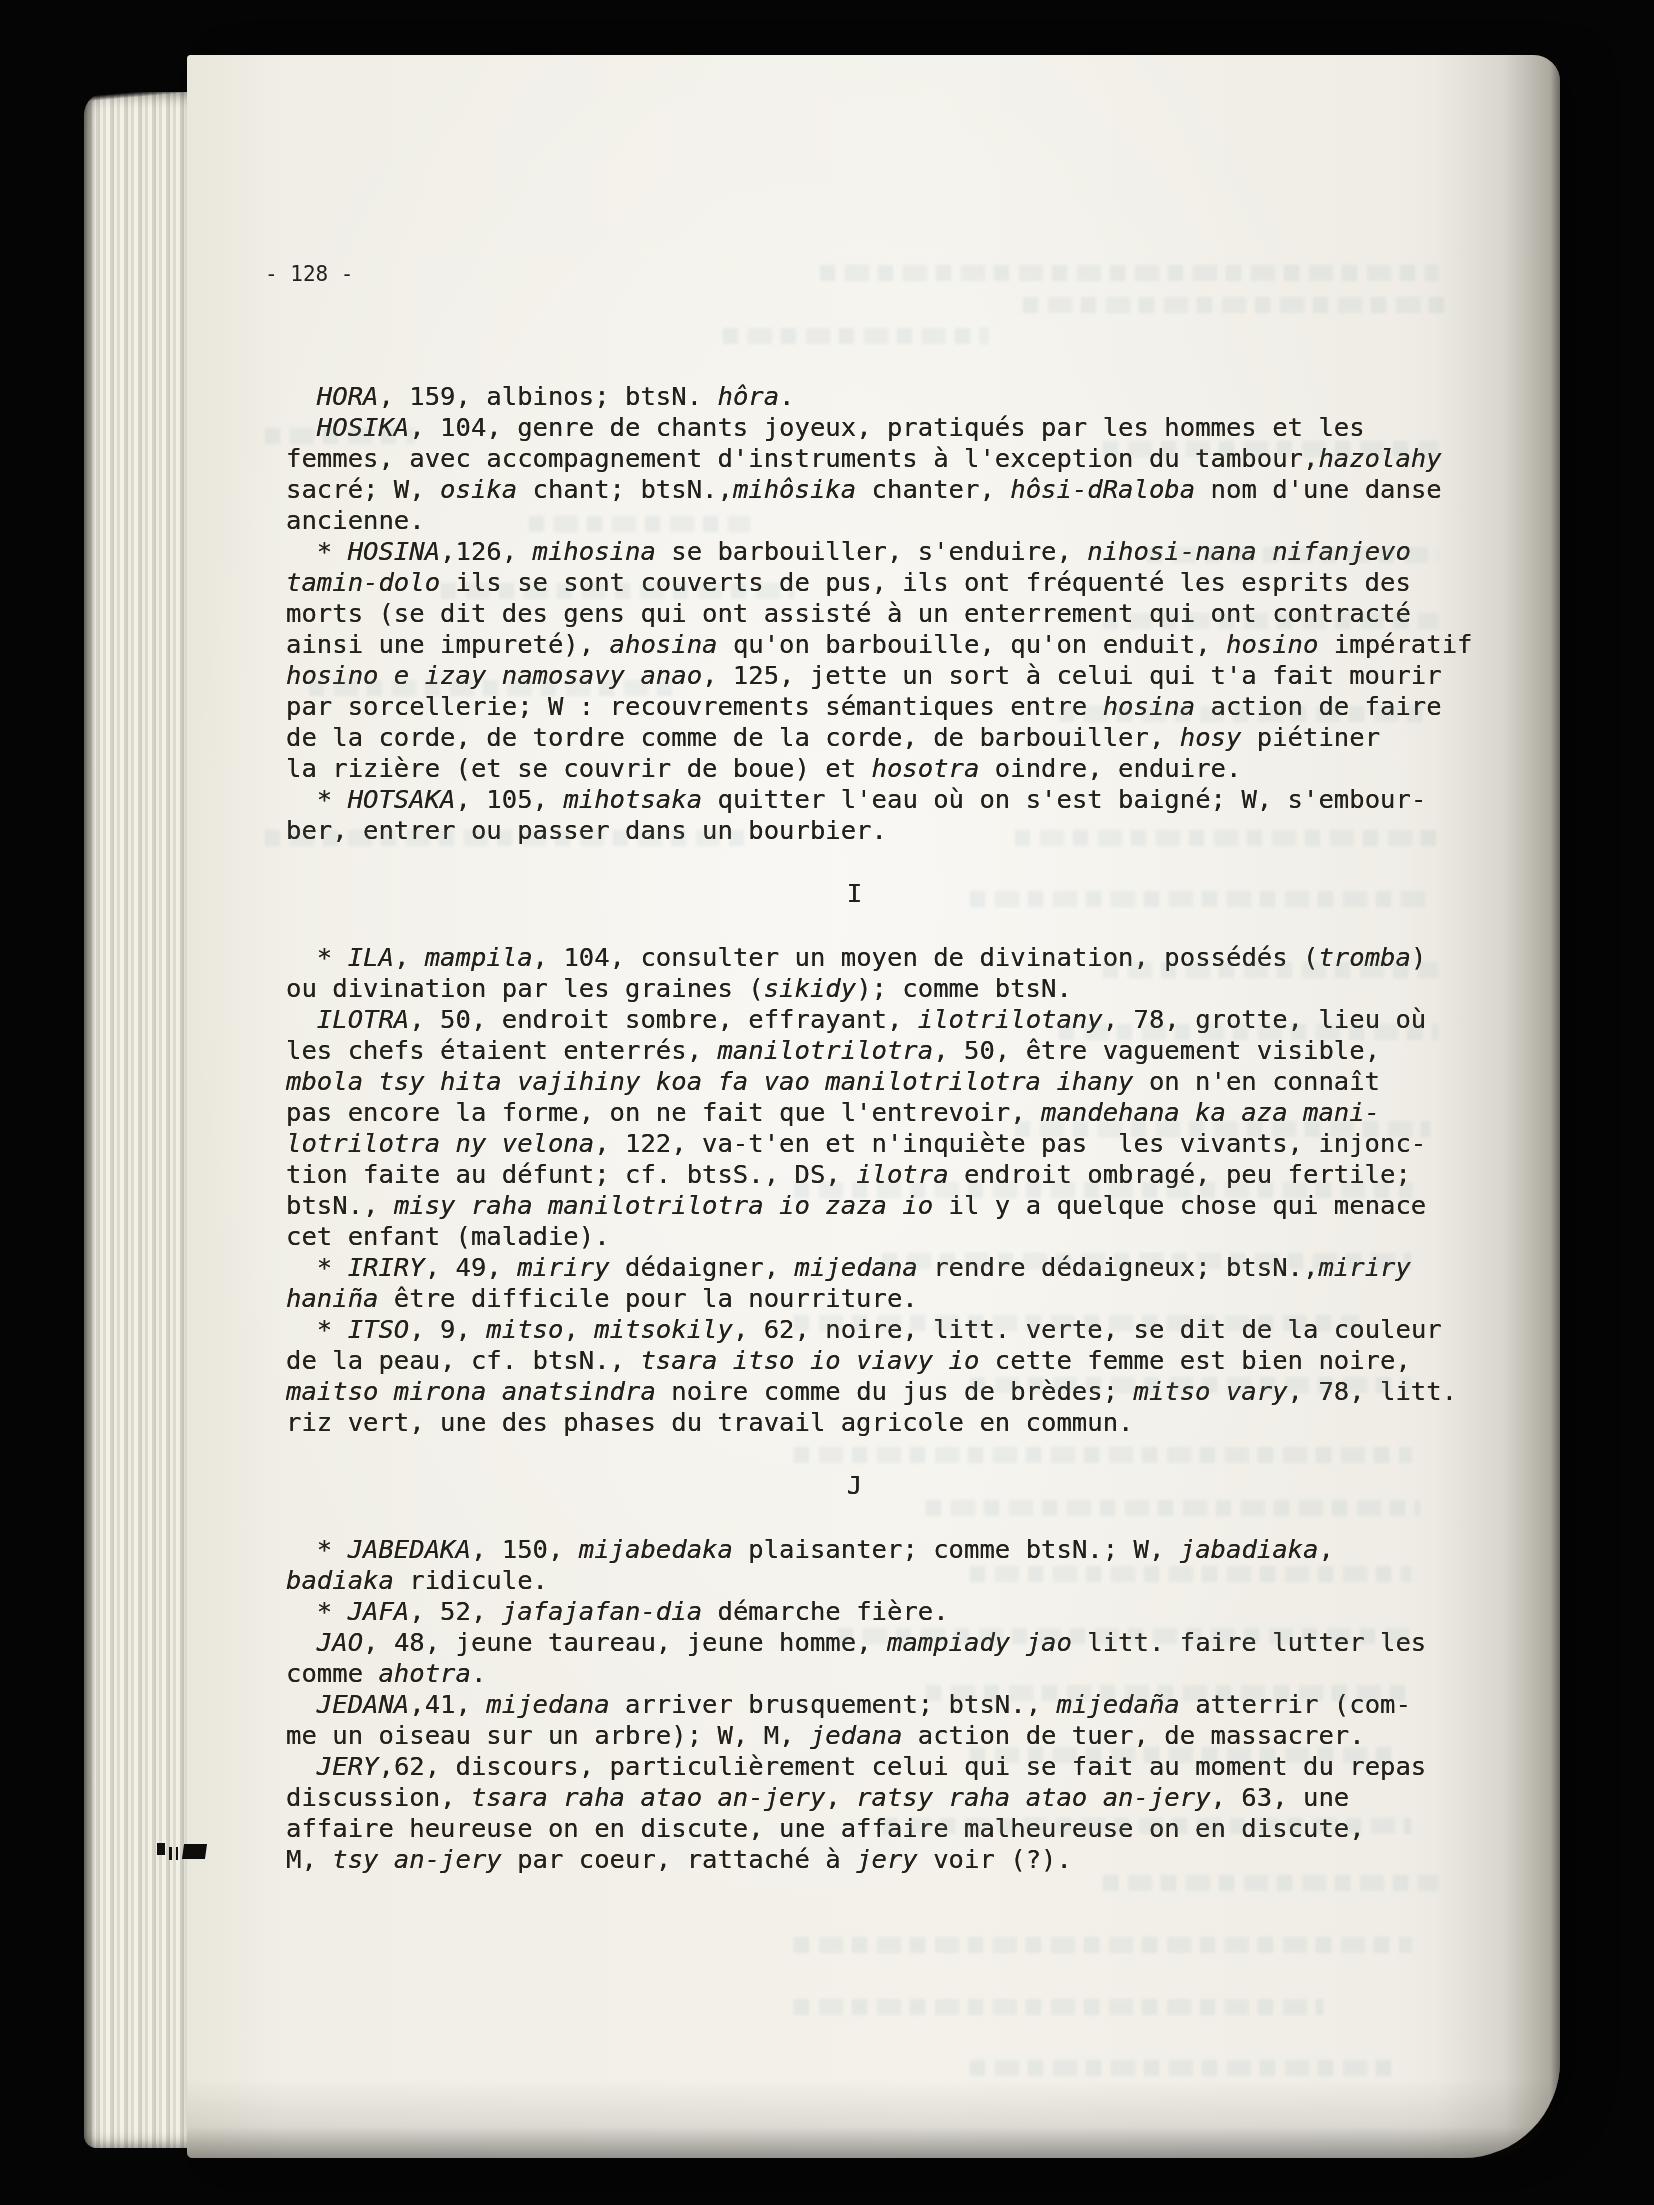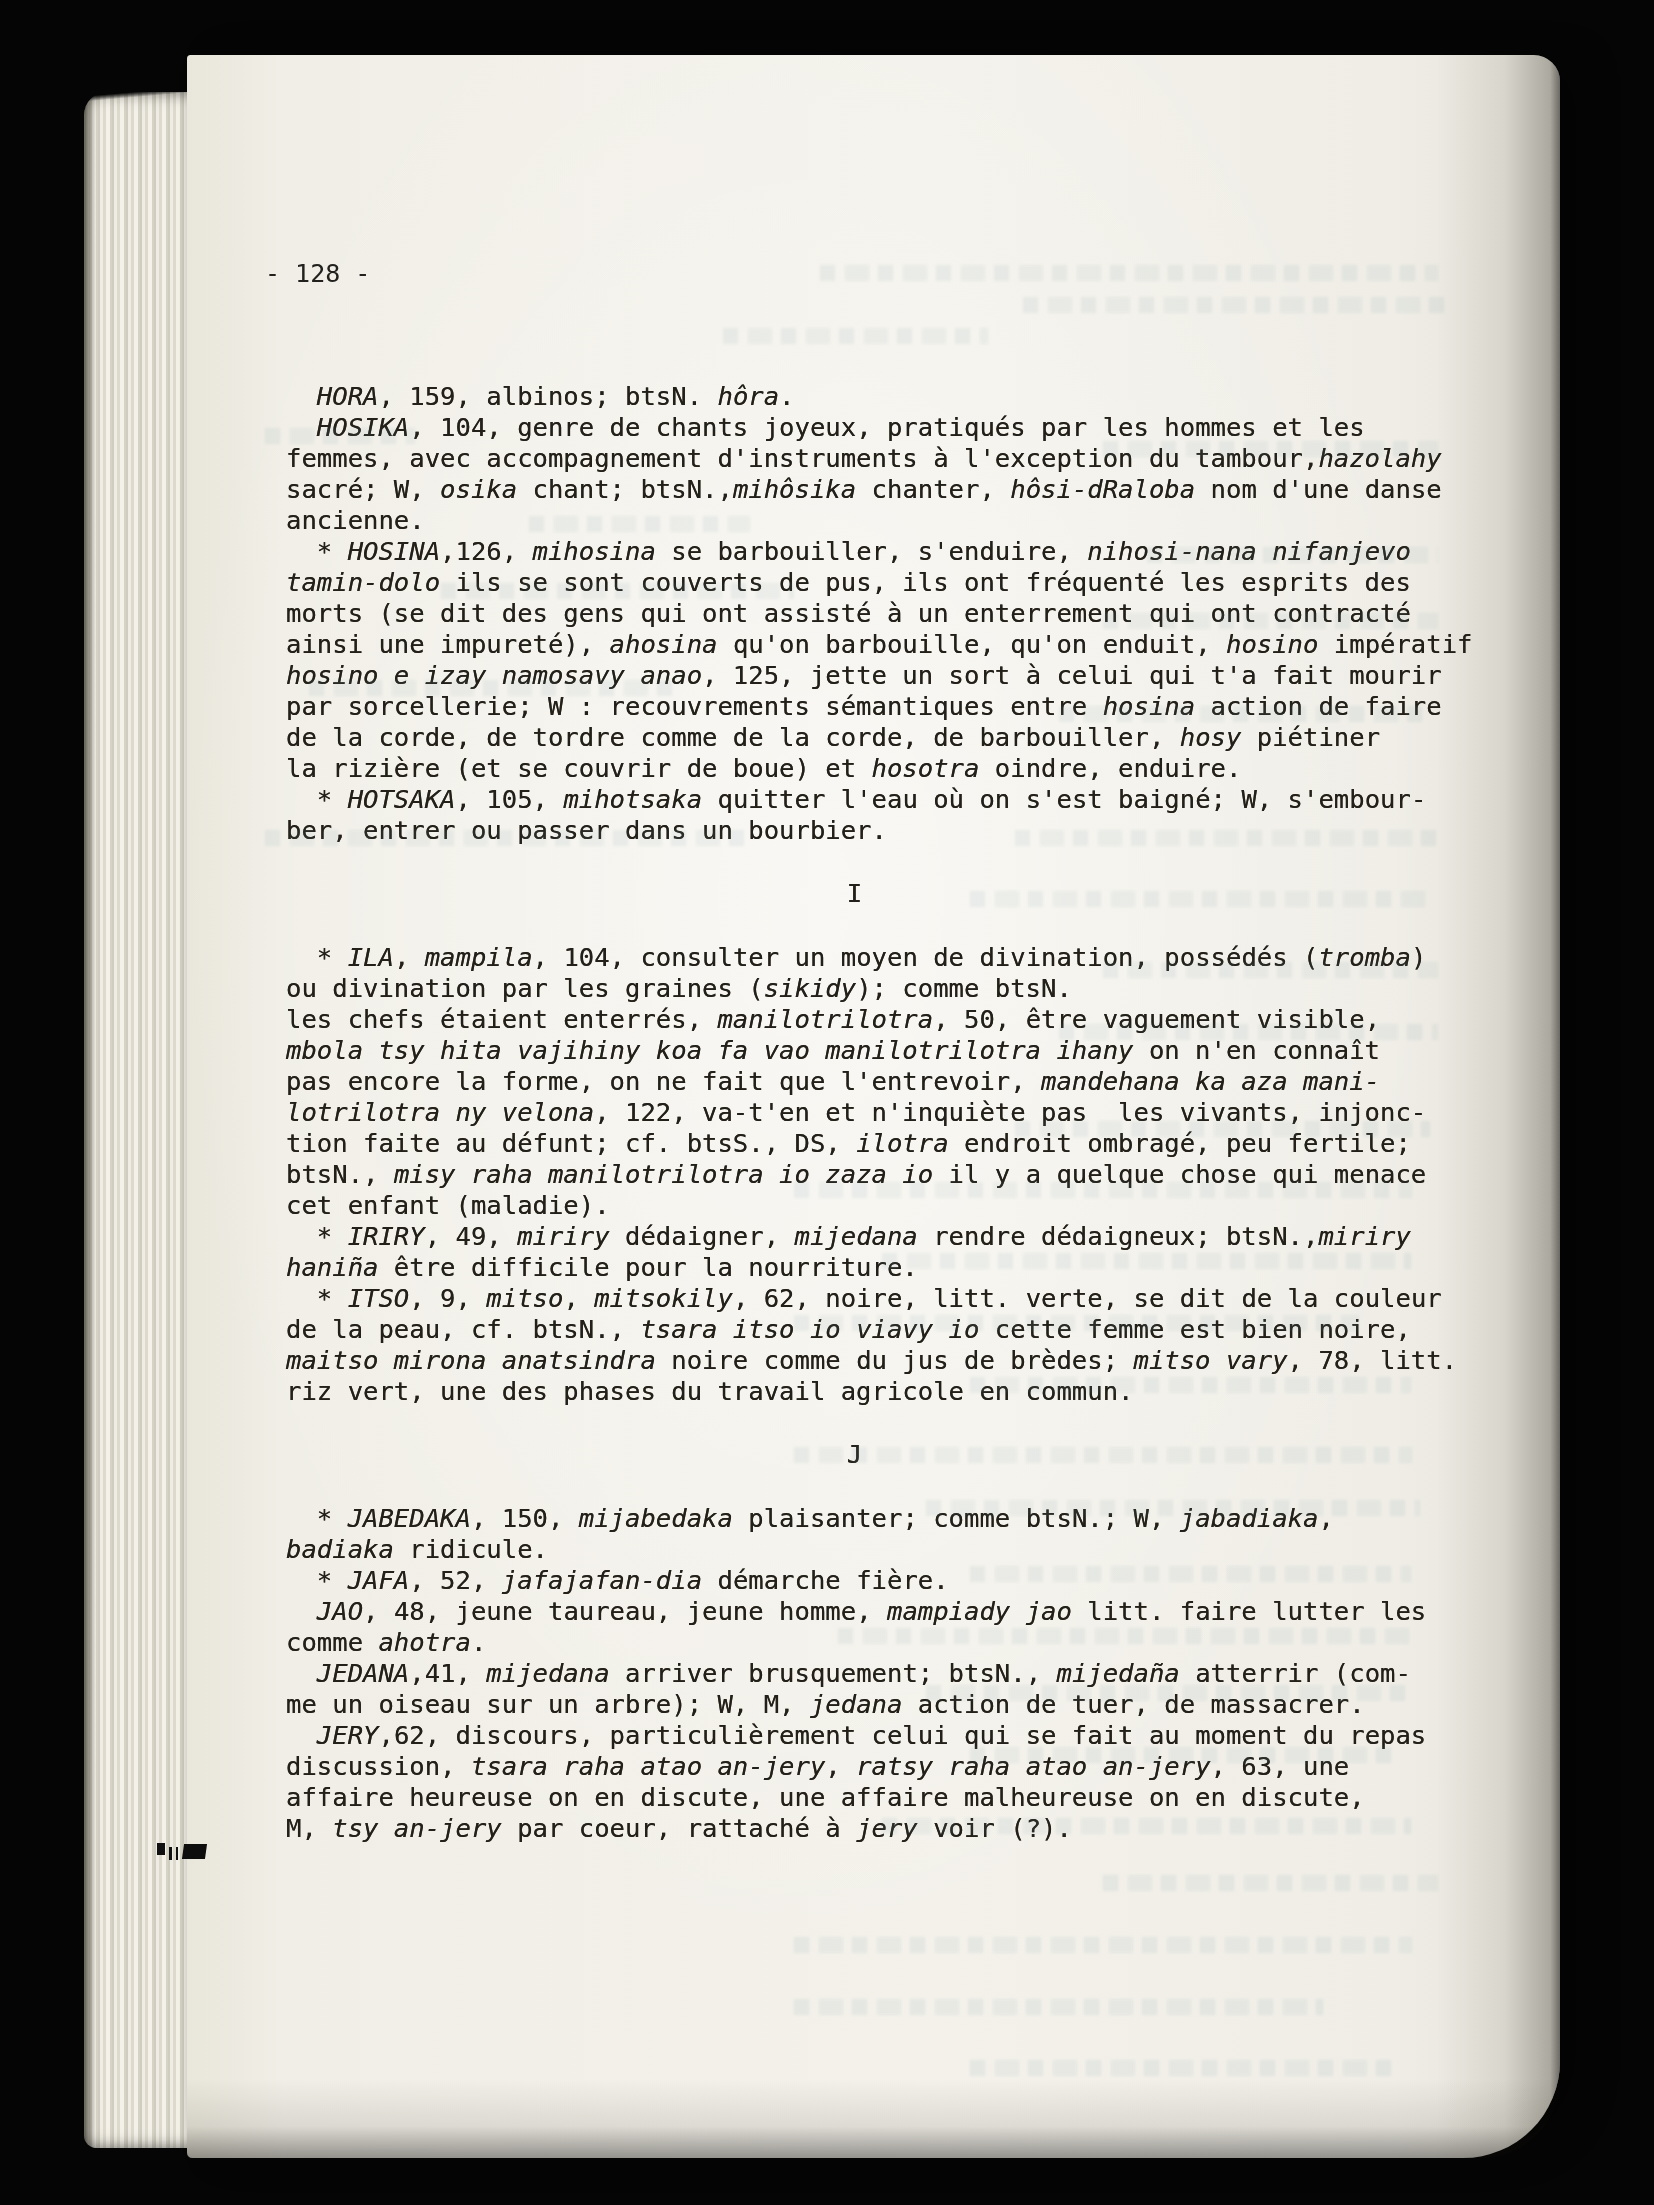--- a/index.html
+++ b/index.html
@@ -24,21 +24,21 @@
       #f0eee6;
     border-radius:3.5px 26.5px 97px 5.3px;
     box-shadow:26.5px 0 44px -17.6px rgba(0,0,0,.55);}
   
   .edge-shade-right{position:absolute;right:0;top:0;width:124px;height:100%;
     border-radius:0 26.5px 97px 0;pointer-events:none;
     background:linear-gradient(90deg, rgba(40,35,25,0) 0%, rgba(40,35,25,.08) 55%, rgba(25,22,15,.28) 92%, rgba(10,9,6,.55) 100%);}
   .edge-shade-bottom{position:absolute;left:0;bottom:0;width:100%;height:79px;
     border-radius:0 0 97px 5.3px;pointer-events:none;
     background:linear-gradient(180deg, rgba(40,35,25,0) 0%, rgba(30,26,18,.10) 60%, rgba(12,10,7,.4) 100%);}
-  .page-number{position:absolute;left:78px;top:203px;font-size:25px;line-height:32px;
+  .page-number{position:absolute;left:78px;top:203px;font-size:21px;line-height:32px;
     color:#23211e;white-space:pre;}
   .text-block{position:absolute;left:79px;top:326px;width:1177px;color:#232019;}
   .text-block .line{font-size:25.6px;line-height:31px;white-space:pre;
     text-shadow:0 0 0.5px rgba(35,32,25,.8);margin-left:20px;}
   .text-block .it{font-style:italic;}
   .text-block .heading{font-size:25.6px;line-height:31px;text-align:center;
     margin-top:32px;margin-bottom:33px;text-shadow:0 0 0.5px rgba(35,32,25,.8);}
   
   .ghost{position:absolute;height:16px;filter:blur(1.4px);opacity:.75;pointer-events:none;
     background:repeating-linear-gradient(90deg,
@@ -70,20 +70,21 @@
         <div class="line"><span>ainsi une impureté), </span><span class="it">ahosina</span><span> qu'on barbouille, qu'on enduit, </span><span class="it">hosino</span><span> impératif</span></div>
         <div class="line"><span class="it">hosino e izay namosavy anao</span><span>, 125, jette un sort à celui qui t'a fait mourir</span></div>
         <div class="line"><span>par sorcellerie; W : recouvrements sémantiques entre </span><span class="it">hosina</span><span> action de faire</span></div>
         <div class="line"><span>de la corde, de tordre comme de la corde, de barbouiller, </span><span class="it">hosy</span><span> piétiner</span></div>
         <div class="line"><span>la rizière (et se couvrir de boue) et </span><span class="it">hosotra</span><span> oindre, enduire.</span></div>
         <div class="line"><span>  * </span><span class="it">HOTSAKA</span><span>, 105, </span><span class="it">mihotsaka</span><span> quitter l'eau où on s'est baigné; W, s'embour-</span></div>
         <div class="line"><span>ber, entrer ou passer dans un bourbier.</span></div>
         <div class="heading">I</div>
         <div class="line"><span>  * </span><span class="it">ILA</span><span>, </span><span class="it">mampila</span><span>, 104, consulter un moyen de divination, possédés (</span><span class="it">tromba</span><span>)</span></div>
         <div class="line"><span>ou divination par les graines (</span><span class="it">sikidy</span><span>); comme btsN.</span></div>
+        <div class="line"><span>  </span><span class="it">ILOTRA</span><span>, 50, endroit sombre, effrayant, </span><span class="it">ilotrilotany</span><span>, 78, grotte, lieu où</span></div>
         <div class="line"><span>les chefs étaient enterrés, </span><span class="it">manilotrilotra</span><span>, 50, être vaguement visible,</span></div>
         <div class="line"><span class="it">mbola tsy hita vajihiny koa fa vao manilotrilotra ihany</span><span> on n'en connaît</span></div>
         <div class="line"><span>pas encore la forme, on ne fait que l'entrevoir, </span><span class="it">mandehana ka aza mani-</span></div>
         <div class="line"><span class="it">lotrilotra ny velona</span><span>, 122, va-t'en et n'inquiète pas  les vivants, injonc-</span></div>
         <div class="line"><span>tion faite au défunt; cf. btsS., DS, </span><span class="it">ilotra</span><span> endroit ombragé, peu fertile;</span></div>
         <div class="line"><span>btsN., </span><span class="it">misy raha manilotrilotra io zaza io</span><span> il y a quelque chose qui menace</span></div>
         <div class="line"><span>cet enfant (maladie).</span></div>
         <div class="line"><span>  * </span><span class="it">IRIRY</span><span>, 49, </span><span class="it">miriry</span><span> dédaigner, </span><span class="it">mijedana</span><span> rendre dédaigneux; btsN.,</span><span class="it">miriry</span></div>
         <div class="line"><span class="it">haniña</span><span> être difficile pour la nourriture.</span></div>
         <div class="line"><span>  * </span><span class="it">ITSO</span><span>, 9, </span><span class="it">mitso</span><span>, </span><span class="it">mitsokily</span><span>, 62, noire, litt. verte, se dit de la couleur</span></div>

